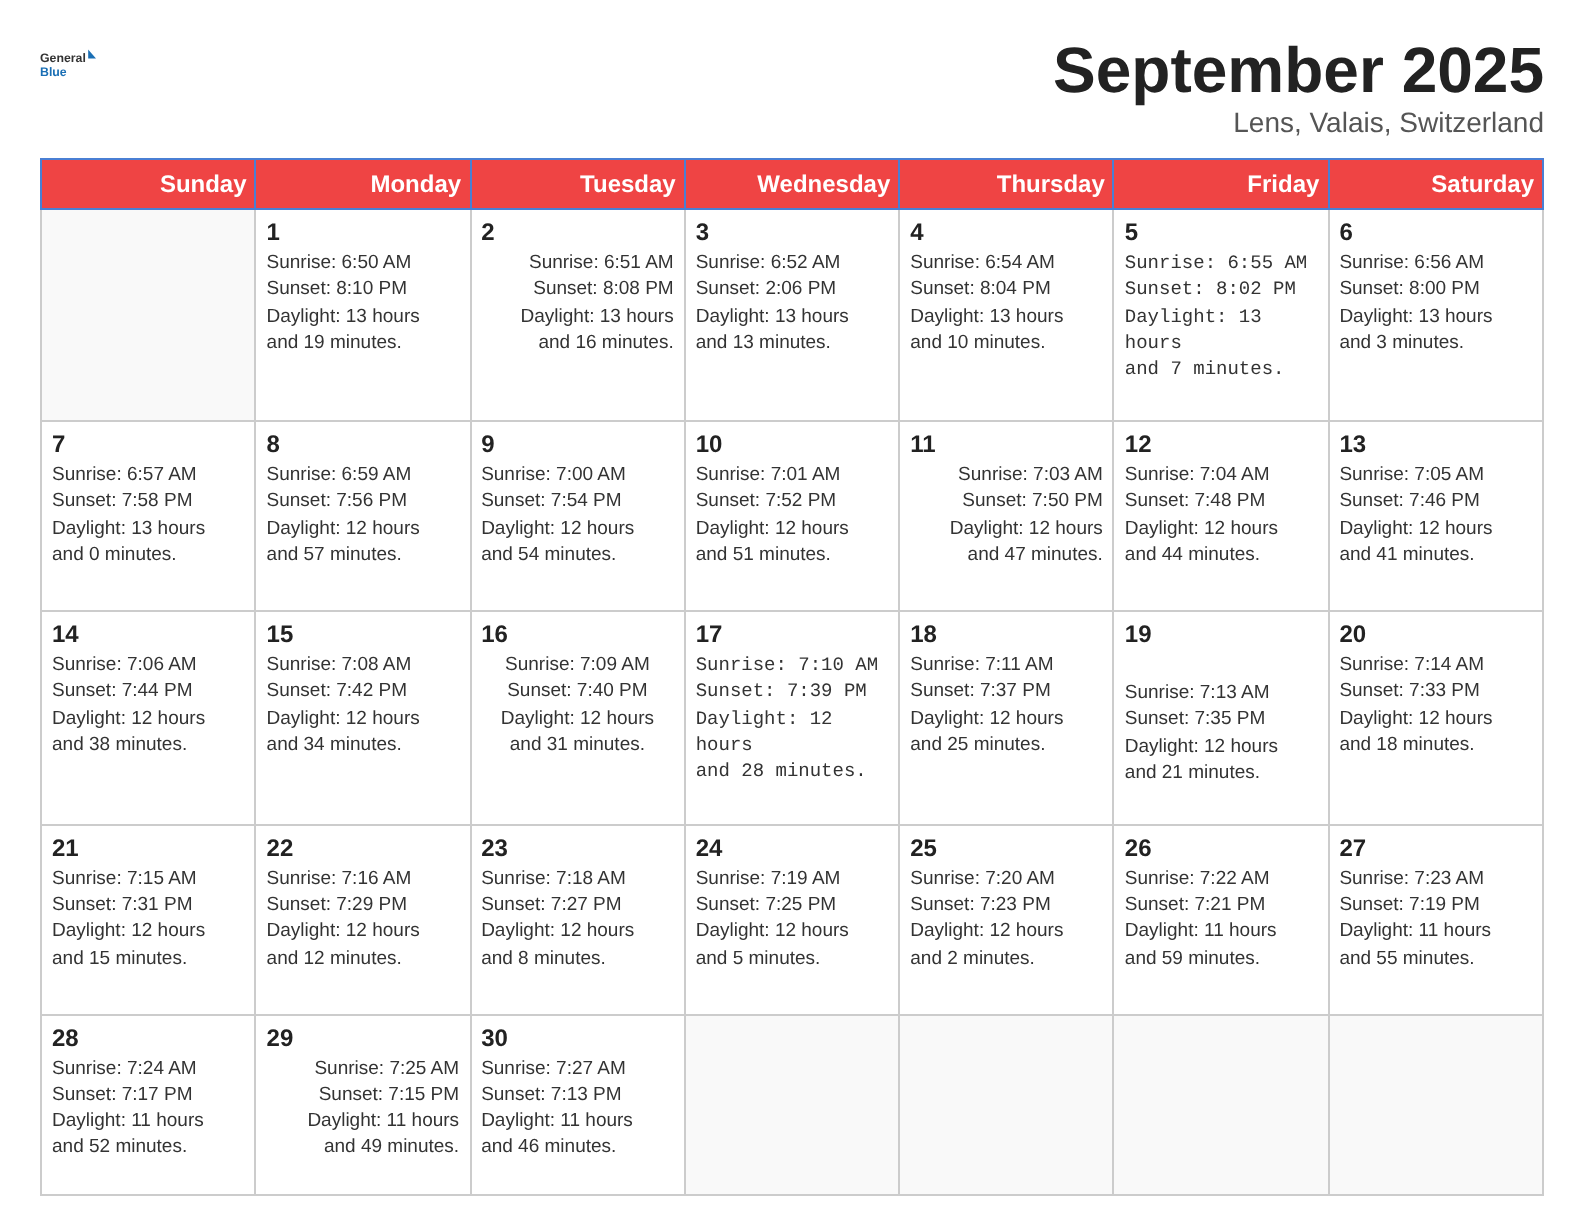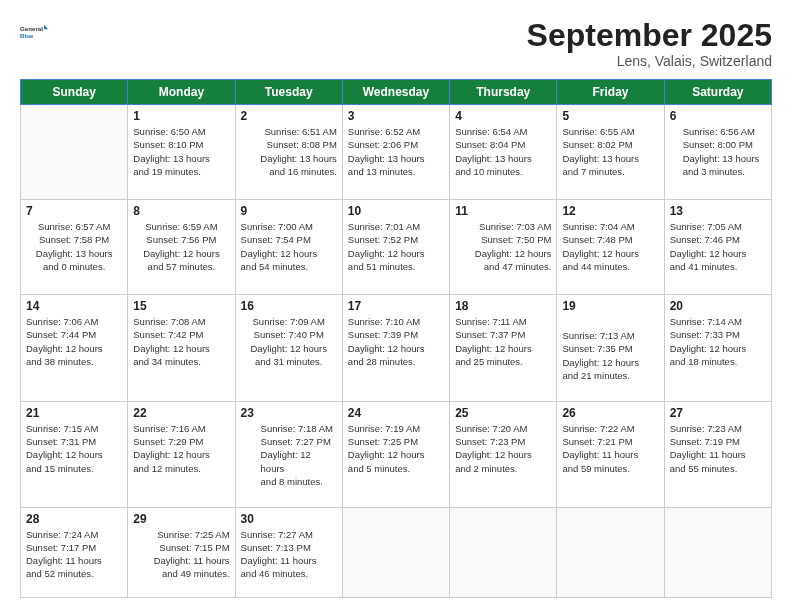--- a/index.html
+++ b/index.html
@@ -46,26 +46,26 @@
       color: #555;
     }
     .calendar {
       flex: 1;
       border: 1px solid #ccc;
       border-collapse: collapse;
       width: 100%;
       table-layout: fixed;
     }
     .calendar th {
-      background: #15803d;
+      background: #ef4444;
       color: #fff;
       font-size: 12px;
       font-weight: bold;
       padding: 5px 4px;
-      text-align: center;
+      text-align: right;
       border: 1px solid #4a7fd4;
     }
     .calendar td {
       vertical-align: top;
       padding: 4px 5px;
       border: 1px solid #ccc;
       font-size: 10px;
       color: #333;
       height: 82px;
     }
@@ -143,44 +143,44 @@
           </td>
           <td>
             <div class="day-num">4</div>
             <div class="cell-text" style="white-space: pre-line;">Sunrise: 6:54 AM
 Sunset: 8:04 PM
 Daylight: 13 hours
 and 10 minutes.</div>
           </td>
           <td>
             <div class="day-num">5</div>
-            <div class="cell-text" style="white-space: pre-line;">Sunrise: 6:55 AM
+            <div class="cell-text" style="white-space: pre-line; font-family: Liberation Mono, monospace;">Sunrise: 6:55 AM
 Sunset: 8:02 PM
 Daylight: 13 hours
 and 7 minutes.</div>
           </td>
           <td>
             <div class="day-num">6</div>
-            <div class="cell-text" style="white-space: pre-line; margin-left: 13px;">Sunrise: 6:56 AM
+            <div class="cell-text" style="white-space: pre-line;">Sunrise: 6:56 AM
 Sunset: 8:00 PM
 Daylight: 13 hours
 and 3 minutes.</div>
           </td>
         </tr>
         <tr>
           <td>
             <div class="day-num">7</div>
-            <div class="cell-text" style="white-space: pre-line; text-align: center;">Sunrise: 6:57 AM
+            <div class="cell-text" style="white-space: pre-line;">Sunrise: 6:57 AM
 Sunset: 7:58 PM
 Daylight: 13 hours
 and 0 minutes.</div>
           </td>
           <td>
             <div class="day-num">8</div>
-            <div class="cell-text" style="white-space: pre-line; text-align: center;">Sunrise: 6:59 AM
+            <div class="cell-text" style="white-space: pre-line;">Sunrise: 6:59 AM
 Sunset: 7:56 PM
 Daylight: 12 hours
 and 57 minutes.</div>
           </td>
           <td>
             <div class="day-num">9</div>
             <div class="cell-text" style="white-space: pre-line;">Sunrise: 7:00 AM
 Sunset: 7:54 PM
 Daylight: 12 hours
 and 54 minutes.</div>
@@ -231,21 +231,21 @@
           </td>
           <td>
             <div class="day-num">16</div>
             <div class="cell-text" style="white-space: pre-line; text-align: center;">Sunrise: 7:09 AM
 Sunset: 7:40 PM
 Daylight: 12 hours
 and 31 minutes.</div>
           </td>
           <td>
             <div class="day-num">17</div>
-            <div class="cell-text" style="white-space: pre-line;">Sunrise: 7:10 AM
+            <div class="cell-text" style="white-space: pre-line; font-family: Liberation Mono, monospace;">Sunrise: 7:10 AM
 Sunset: 7:39 PM
 Daylight: 12 hours
 and 28 minutes.</div>
           </td>
           <td>
             <div class="day-num">18</div>
             <div class="cell-text" style="white-space: pre-line;">Sunrise: 7:11 AM
 Sunset: 7:37 PM
 Daylight: 12 hours
 and 25 minutes.</div>
@@ -275,21 +275,21 @@
           </td>
           <td>
             <div class="day-num">22</div>
             <div class="cell-text" style="white-space: pre-line;">Sunrise: 7:16 AM
 Sunset: 7:29 PM
 Daylight: 12 hours
 and 12 minutes.</div>
           </td>
           <td>
             <div class="day-num">23</div>
-            <div class="cell-text" style="white-space: pre-line; margin-left: 20px;">Sunrise: 7:18 AM
+            <div class="cell-text" style="white-space: pre-line;">Sunrise: 7:18 AM
 Sunset: 7:27 PM
 Daylight: 12 hours
 and 8 minutes.</div>
           </td>
           <td>
             <div class="day-num">24</div>
             <div class="cell-text" style="white-space: pre-line;">Sunrise: 7:19 AM
 Sunset: 7:25 PM
 Daylight: 12 hours
 and 5 minutes.</div>

